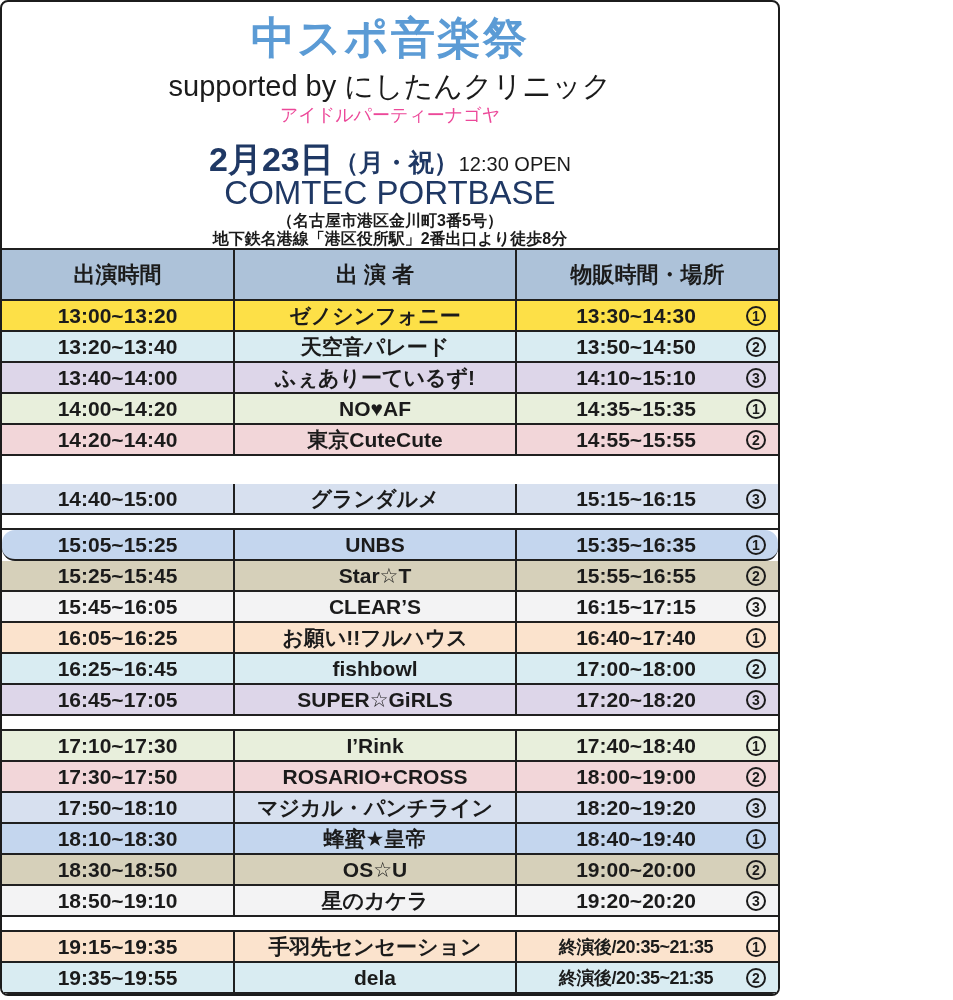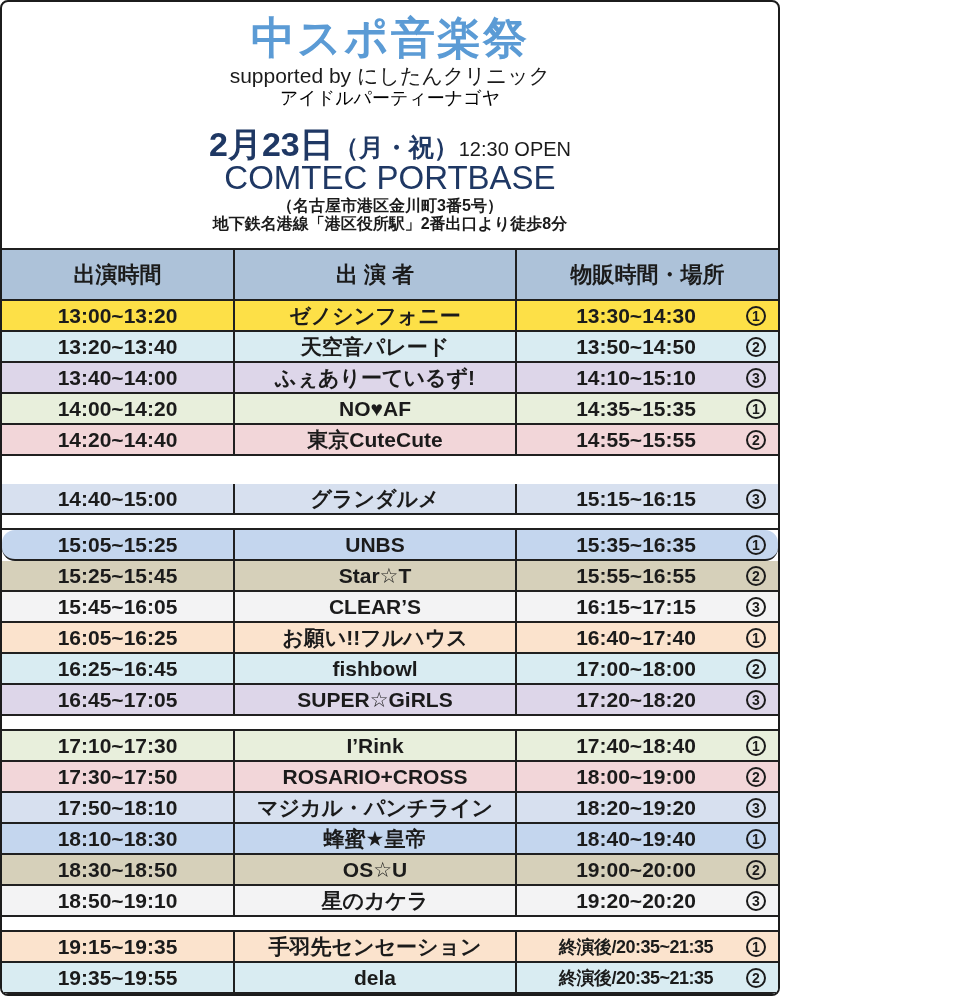--- a/index.html
+++ b/index.html
@@ -17,22 +17,22 @@
     overflow:hidden;
     background:#ffffff;
     box-sizing:border-box;
   }
   
   .hdr{ text-align:center; padding-top:13px; }
   .event-title{
     font-size:44px; font-weight:bold; letter-spacing:2px;
     color:#5b9bd5; line-height:1.05; margin:0;
   }
-  .supported{ font-size:21px; line-height:1.15; margin-top:3px; color:#1b1b1b;}
-  .series{ font-size:18px; line-height:1.1; margin-top:2px; color:#000000;font-family:Liberation Mono, monospace;}
+  .supported{ font-size:29px; line-height:1.15; margin-top:9px; color:#1b1b1b;}
+  .series{ font-size:18px; line-height:1.1; margin-top:2px; color:#ec4899;}
   .date-line{ margin-top:17px; line-height:1; }
   .date-day{ font-size:34px; font-weight:bold; color:#1f3864; }
   .date-note{ font-size:25px; font-weight:bold; color:#1f3864; }
   .open-time{ font-size:20px; color:#1b1b1b; }
   .venue-name{ font-size:33px; font-weight:normal; color:#1f3864; line-height:1.05;}
   .venue-address{ font-size:16px; font-weight:bold; line-height:1.15; margin-top:1px;}
   .venue-access{ font-size:16px; font-weight:bold; line-height:1.15;}
   
   .tbl{
     position:absolute; left:0; right:0; top:246px;

